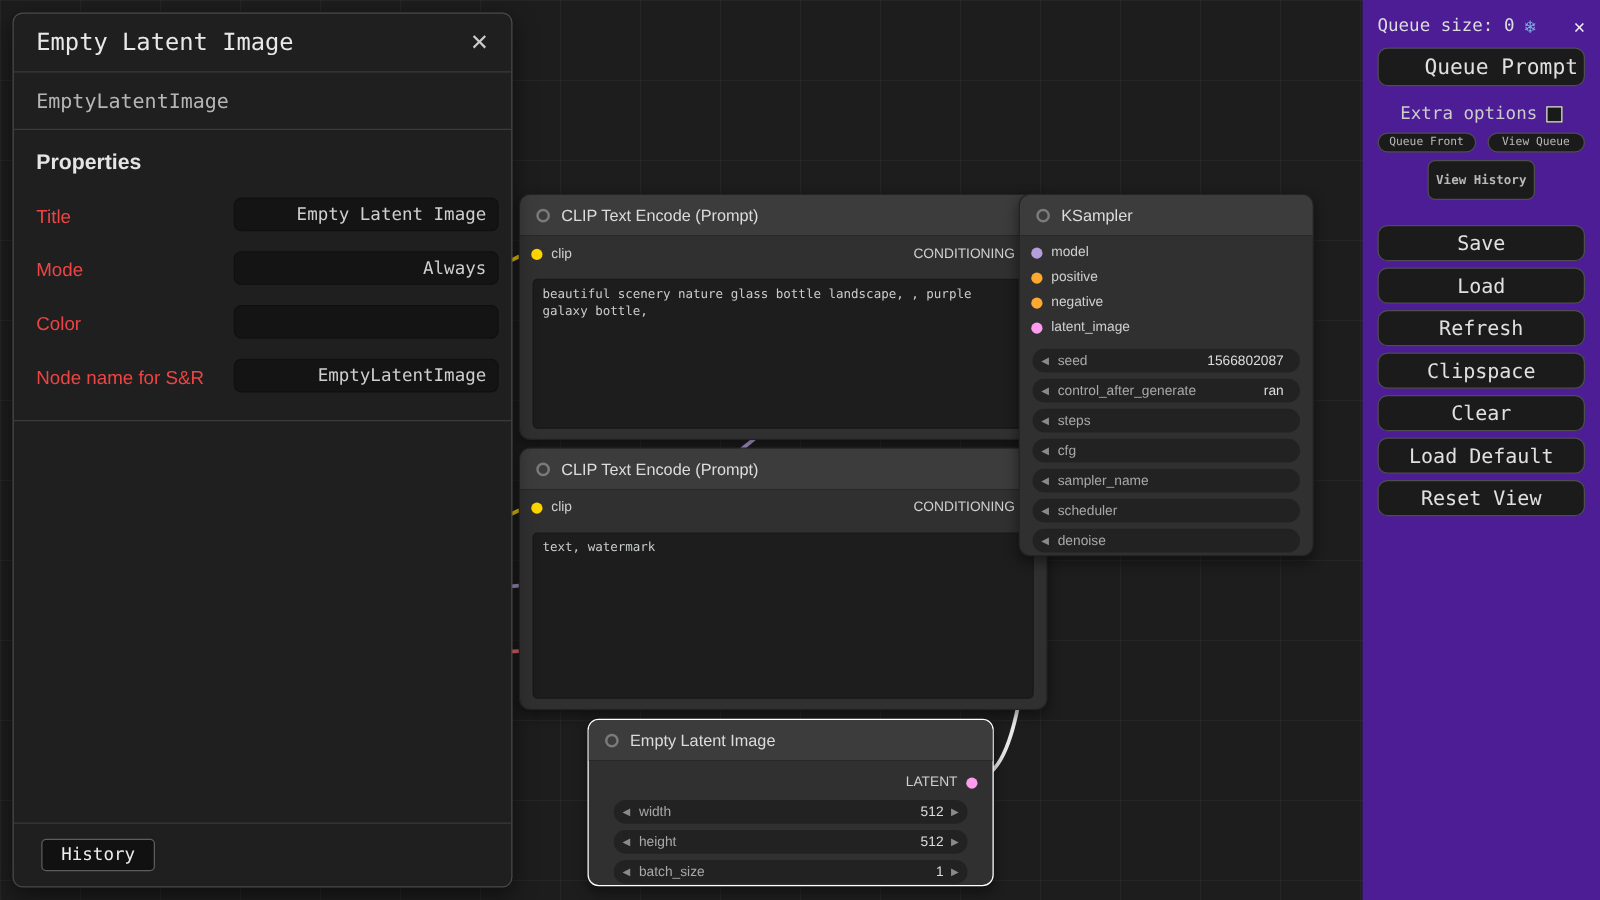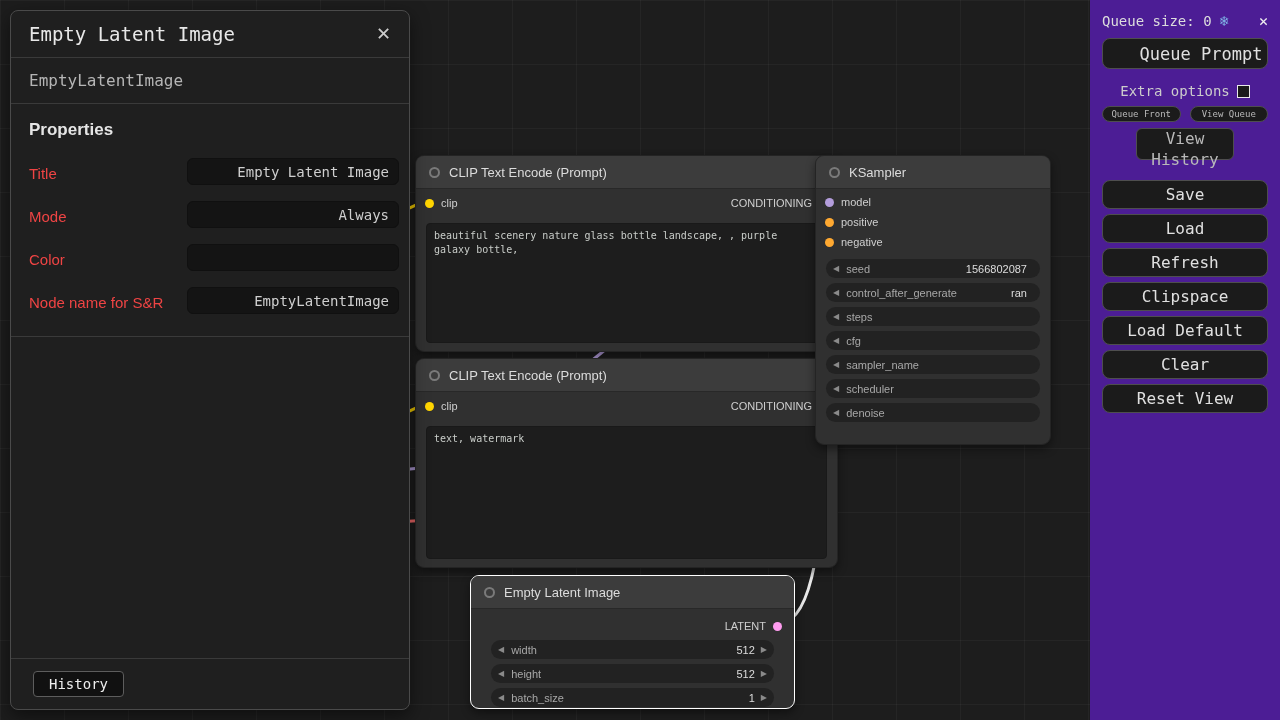--- a/index.html
+++ b/index.html
@@ -114,21 +114,21 @@
     color:#e0e0e0; font-family:"DejaVu Sans Mono",monospace; cursor:pointer;
   }
   .btn-queue { height:31px; font-size:17px; margin-bottom:12px;padding-left:32px; }
   .extra-row { display:flex; align-items:center; justify-content:center; gap:7px; font-size:14px; color:#cccccc; padding:2px 0 7px; }
   .extra-row input[type=checkbox]{
     appearance:none; width:13px; height:13px; border:1px solid #e8e8e8; background:#1a1a1a; cursor:pointer;
   }
   .small-row { display:flex; gap:9px; margin-bottom:6px; }
   .btn-small { flex:1; height:16px; font-size:9px; border-radius:8px; color:#b9b9b9; padding:0; }
   .vh-wrap { display:flex; justify-content:center; margin-bottom:20px; }
-  .btn-history { width:98px; height:32px; font-size:16px; border-radius:6px; color:#b9b9b9; line-height:1.3; white-space:normal; }
+  .btn-history { width:86px; height:32px; font-size:10px; border-radius:6px; color:#b9b9b9; line-height:1.3; white-space:normal;font-weight:bold; }
   .btn-action { height:29px; font-size:16px; margin-bottom:5px; }
 </style>
 </head>
 <body>
 
 <div class="canvas">
 
   <svg class="wires" width="1280" height="720">
     <path class="w-purple" d="M 392 470 C 490 468 520 420 595 358 C 690 280 805 201 874 201"></path>
     <path class="w-red" d="M 392 522 C 520 516 640 506 760 498"></path>
@@ -183,20 +183,24 @@
       <span class="in-label">model</span>
     </div>
     <div class="slot-row">
       <span class="slot-dot dot-cond"></span>
       <span class="in-label">positive</span>
     </div>
     <div class="slot-row">
       <span class="slot-dot dot-cond"></span>
       <span class="in-label">negative</span>
     </div>
+    <div class="slot-row">
+      <span class="slot-dot dot-latent"></span>
+      <span class="in-label">latent_image</span>
+    </div>
     <div class="widget" style="margin-top:7px;">
       <span class="arrow">◀</span>
       <span class="wlabel">seed</span>
       <span class="wvalue">1566802087</span>
     </div>
     <div class="widget">
       <span class="arrow">◀</span>
       <span class="wlabel">control_after_generate</span>
       <span class="wvalue">ran</span>
     </div>
@@ -309,16 +313,16 @@
     <button class="btn btn-small">Queue Front</button>
     <button class="btn btn-small">View Queue</button>
   </div>
   <div class="vh-wrap">
     <button class="btn btn-history">View History</button>
   </div>
   <button class="btn btn-action">Save</button>
   <button class="btn btn-action">Load</button>
   <button class="btn btn-action">Refresh</button>
   <button class="btn btn-action">Clipspace</button>
+  <button class="btn btn-action">Clear</button>
   <button class="btn btn-action">Load Default</button>
-  <button class="btn btn-action">Clear</button>
   <button class="btn btn-action">Reset View</button>
 </div>
 
 </body></html>

